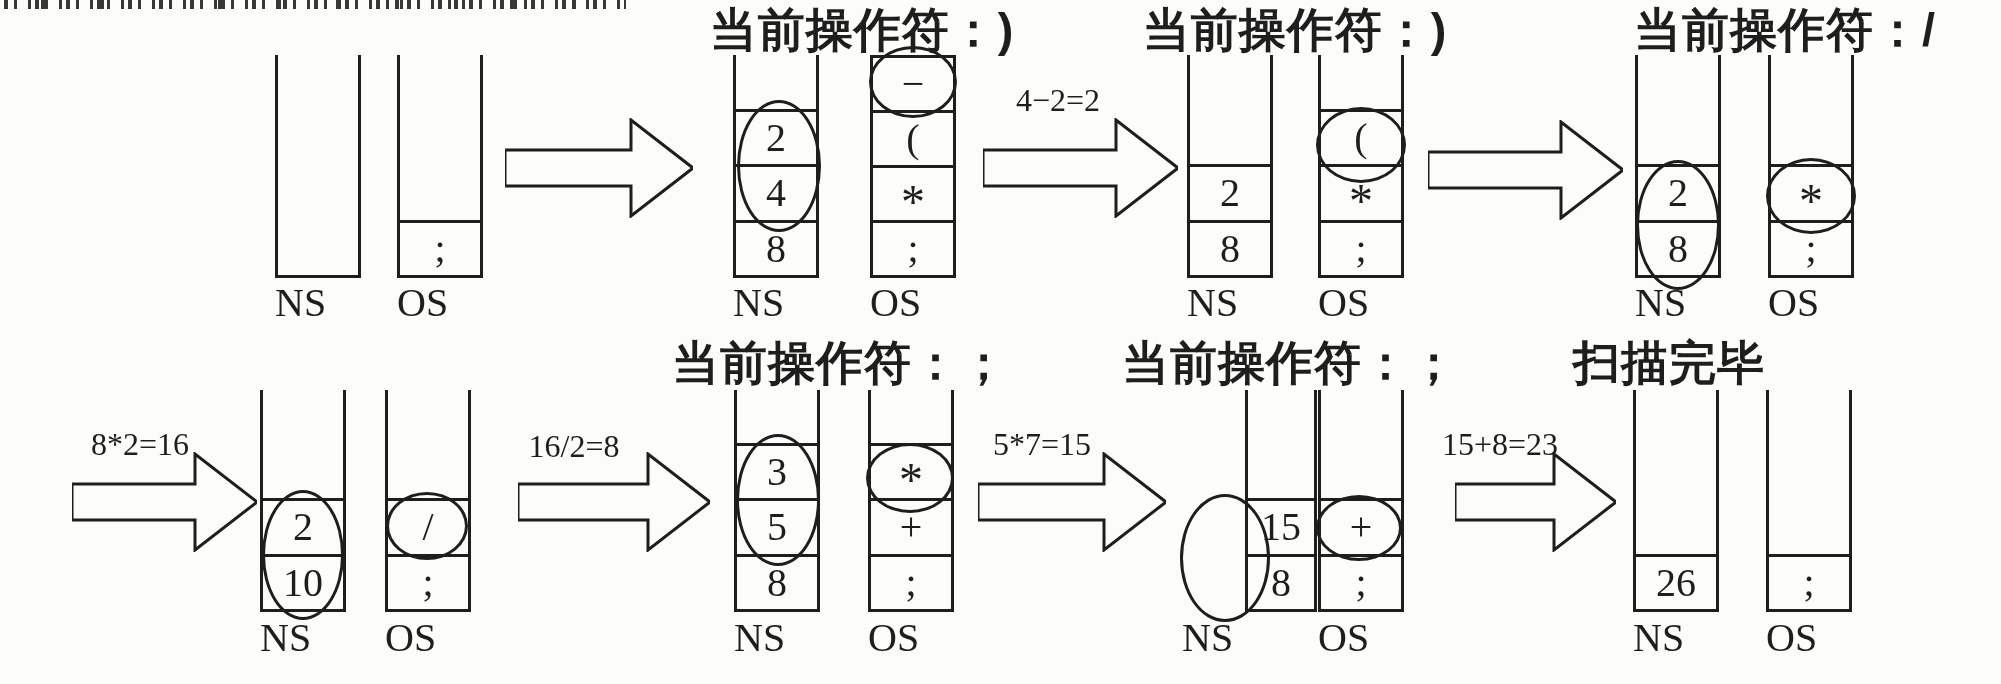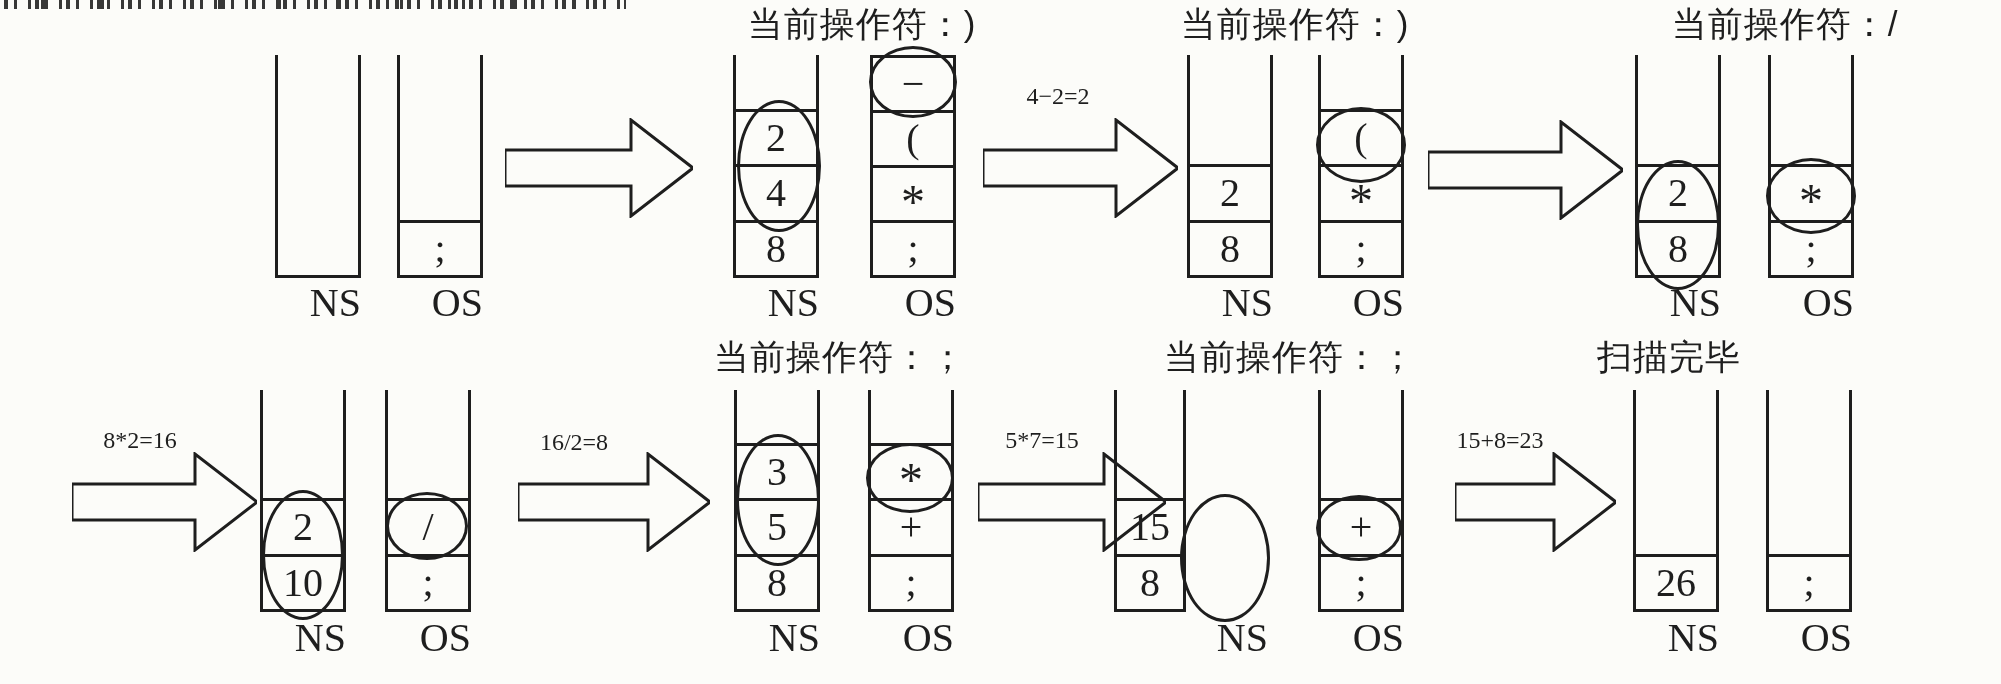--- a/index.html
+++ b/index.html
@@ -24,30 +24,30 @@
     display:flex; flex-direction:column; justify-content:flex-end;
     background:transparent;
   }
   .cell{
     box-sizing:border-box; height:55.5px; border-top:3px solid #1e1e1e;
     display:flex; align-items:center; justify-content:center;
     font-size:40px; line-height:1;
   }
   .cell.star{ font-size:48px; padding-top:16px; }
   .slabel{
-    position:absolute; text-align:right; font-size:40px; line-height:1;
+    position:absolute; text-align:left; font-size:40px; line-height:1;
   }
   .hdr{
     position:absolute; transform:translateX(-50%); white-space:nowrap;
     font-family:"Liberation Sans","DejaVu Sans",sans-serif;
-    font-weight:normal; font-size:35px; line-height:1; letter-spacing:1px;
+    font-weight:bold; font-size:47px; line-height:1; letter-spacing:1px;
   }
   .alabel{
     position:absolute; transform:translateX(-50%); white-space:nowrap;
-    font-size:24px; line-height:1;
+    font-size:32px; line-height:1;
   }
   .ellipse{
     position:absolute; box-sizing:border-box;
     border:3px solid #1e1e1e; border-radius:50%;
     background:transparent; pointer-events:none;
   }
   .arrow{ position:absolute; }
   .arrow polygon{ fill:#fcfcf9; stroke:#1e1e1e; stroke-width:3; stroke-linejoin:miter; }
 </style>
 </head>
@@ -160,21 +160,21 @@
   <div class="slabel" style="left:868px;top:618px;width:86px">OS</div>
   <div class="ellipse" style="left:736px;top:434px;width:84px;height:132px"></div>
   <div class="ellipse" style="left:866px;top:443px;width:88px;height:70px"></div>
 
   <div class="alabel" style="left:1042px;top:428px">5*7=15</div>
   <svg class="arrow" style="left:978px;top:452px" width="188" height="100" viewBox="0 0 188 100" preserveAspectRatio="none">
     <polygon points="0,32 126,32 126,2 188,50 126,98 126,68 0,68"></polygon>
   </svg>
 
   <div class="hdr" style="left:1290px;top:339px">当前操作符：；</div>
-  <div class="stack" style="left:1114px;top:390px;width:72px;height:222px">
+  <div class="stack" style="left:1245px;top:390px;width:72px;height:222px">
       <div class="cell">15</div>
       <div class="cell">8</div>
     </div>
   <div class="stack" style="left:1318px;top:390px;width:86px;height:222px">
       <div class="cell">+</div>
       <div class="cell">;</div>
     </div>
   <div class="slabel" style="left:1182px;top:618px;width:86px">NS</div>
   <div class="slabel" style="left:1318px;top:618px;width:86px">OS</div>
   <div class="ellipse" style="left:1180px;top:494px;width:90px;height:128px"></div>

